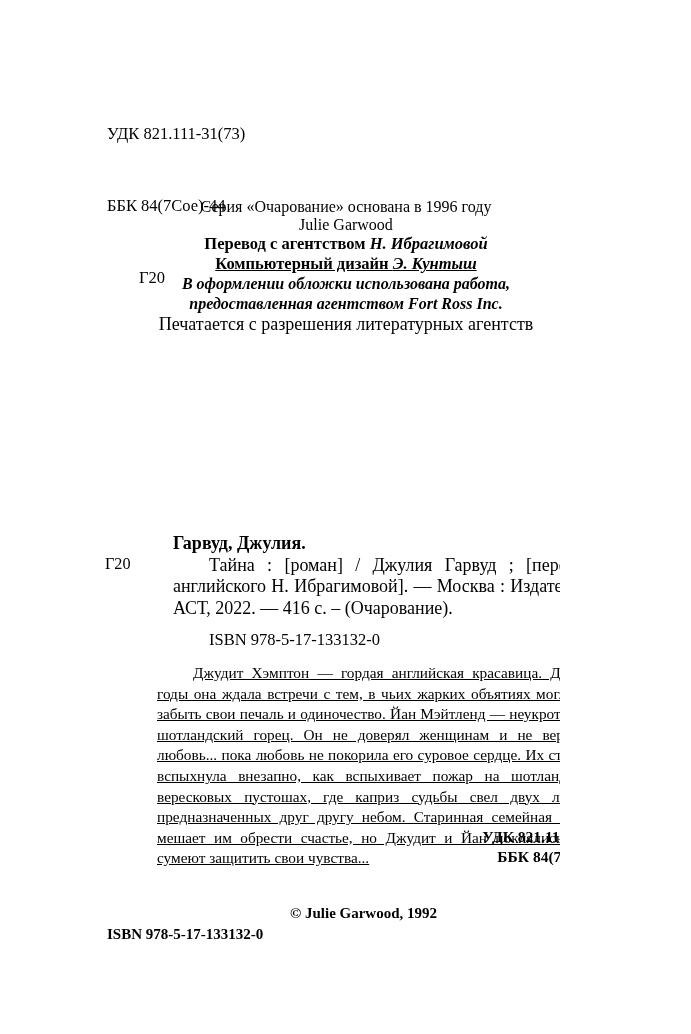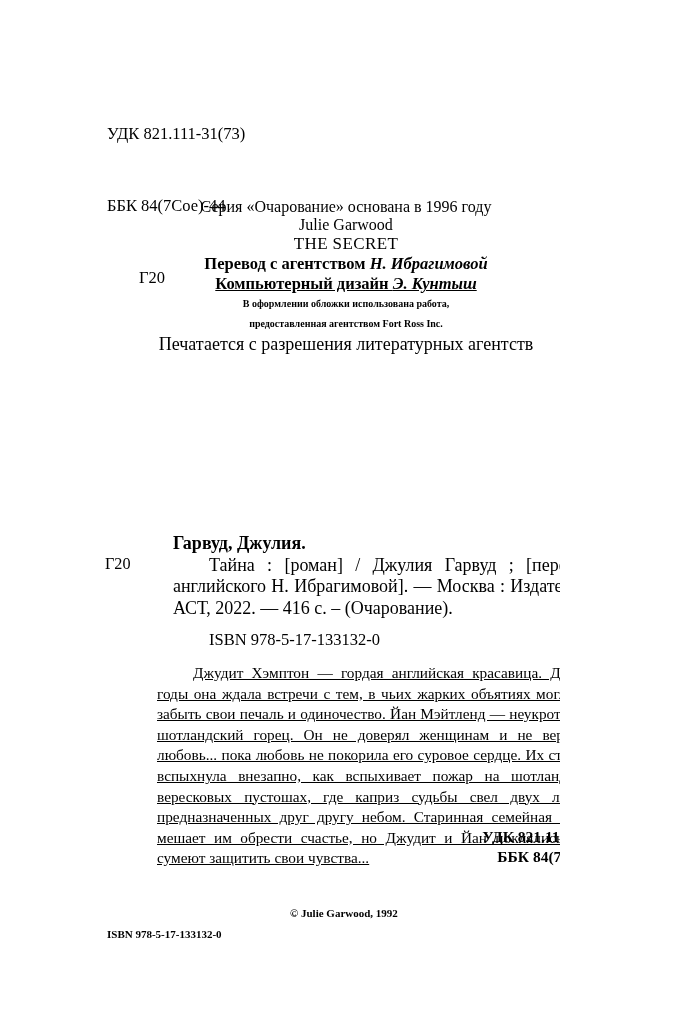--- a/index.html
+++ b/index.html
@@ -45,21 +45,22 @@
   }
   .front .line { margin: 0; }
   .series      { font-size: 16px; margin-bottom: 24px; }
   .author-orig { font-size: 16px; margin-bottom: 13px; }
   .title-orig  { font-size: 17px; margin-bottom: 24px; letter-spacing: 0.4px; }
   .translator  { font-weight: bold; font-size: 16.5px; margin-bottom: 24px; }
   .translator i, .designer i { font-style: italic; }
   .designer    { font-weight: bold; font-size: 16.5px; margin-bottom: 26px; text-decoration: underline; }
   .cover-note  {
     font-weight: bold;
-    font-size: 10px;
+    font-style: italic;
+    font-size: 16px;
     line-height: 20px;
     margin-bottom: 26px;
   }
   .permission  { font-size: 18px; line-height: 21px; }
 
   
   .cip {
     position: absolute;
     left: 173px;
     top: 533px;
@@ -111,21 +112,21 @@
     line-height: 20px;
   }
 
   
   .colophon {
     position: absolute;
     left: 107px;
     top: 903px;
     width: 510px;
     font-weight: bold;
-    font-size: 11px;
+    font-size: 15px;
     line-height: 21px;
   }
   .colophon .row { display: flex; align-items: baseline; }
   .colophon .left-col {
     width: 183px;
     flex: 0 0 183px;
     white-space: nowrap;
   }
   .colophon .right-col { white-space: nowrap; }
 </style>
@@ -136,21 +137,20 @@
 
   <div class="codes">
     <div>УДК 821.111-31(73)</div>
     <div>ББК 84(7Сое)-44</div>
     <div><span class="indent">Г20</span></div>
   </div>
 
   <div class="front">
     <div class="line series">Серия «Очарование» основана в 1996 году</div>
     <div class="line author-orig">Julie Garwood</div>
-    <div class="line title-orig">THE SECRET</div>
     <div class="line translator"><span>Перевод с агентством </span><i>Н. Ибрагимовой</i></div>
     <div class="line designer"><span>Компьютерный дизайн </span><i>Э. Кунтыш</i></div>
     <div class="line cover-note">
       <div>В оформлении обложки использована работа,</div>
       <div>предоставленная агентством Fort Ross Inc.</div>
     </div>
     <div class="line permission">
       <div>Печатается с разрешения литературных агентств</div>
     </div>
   </div>

